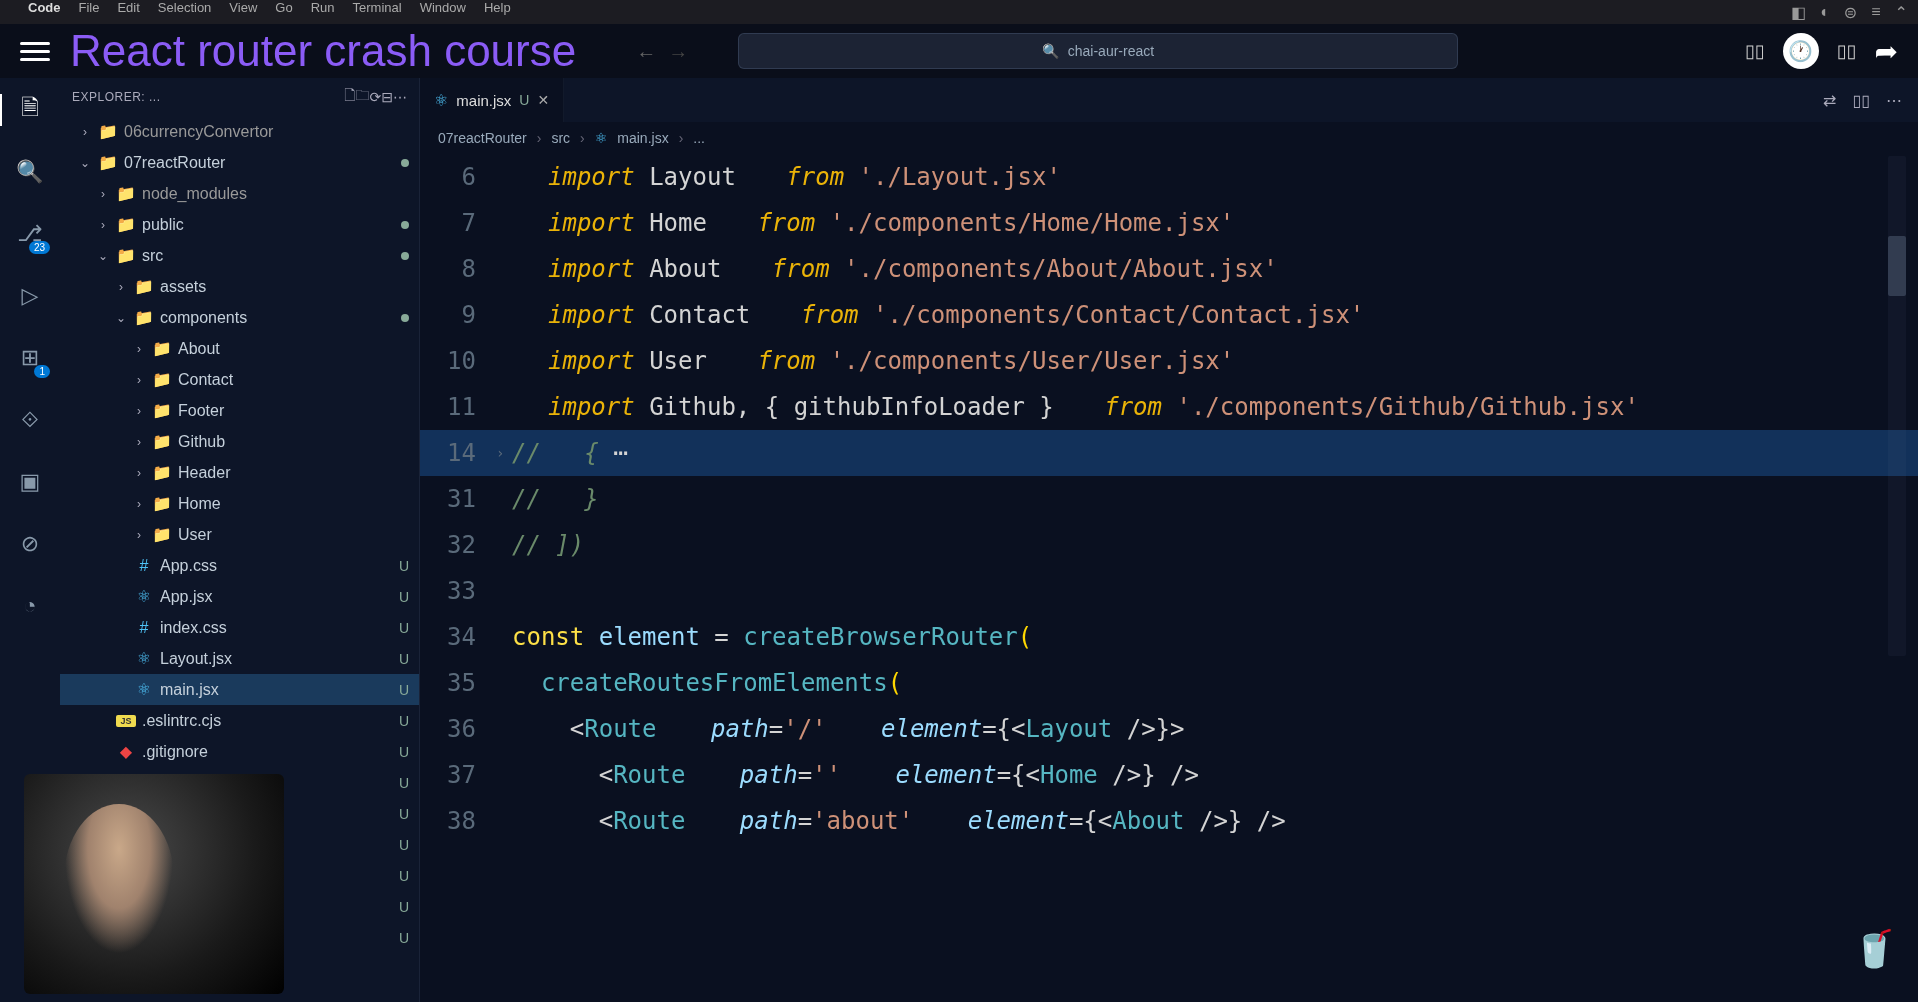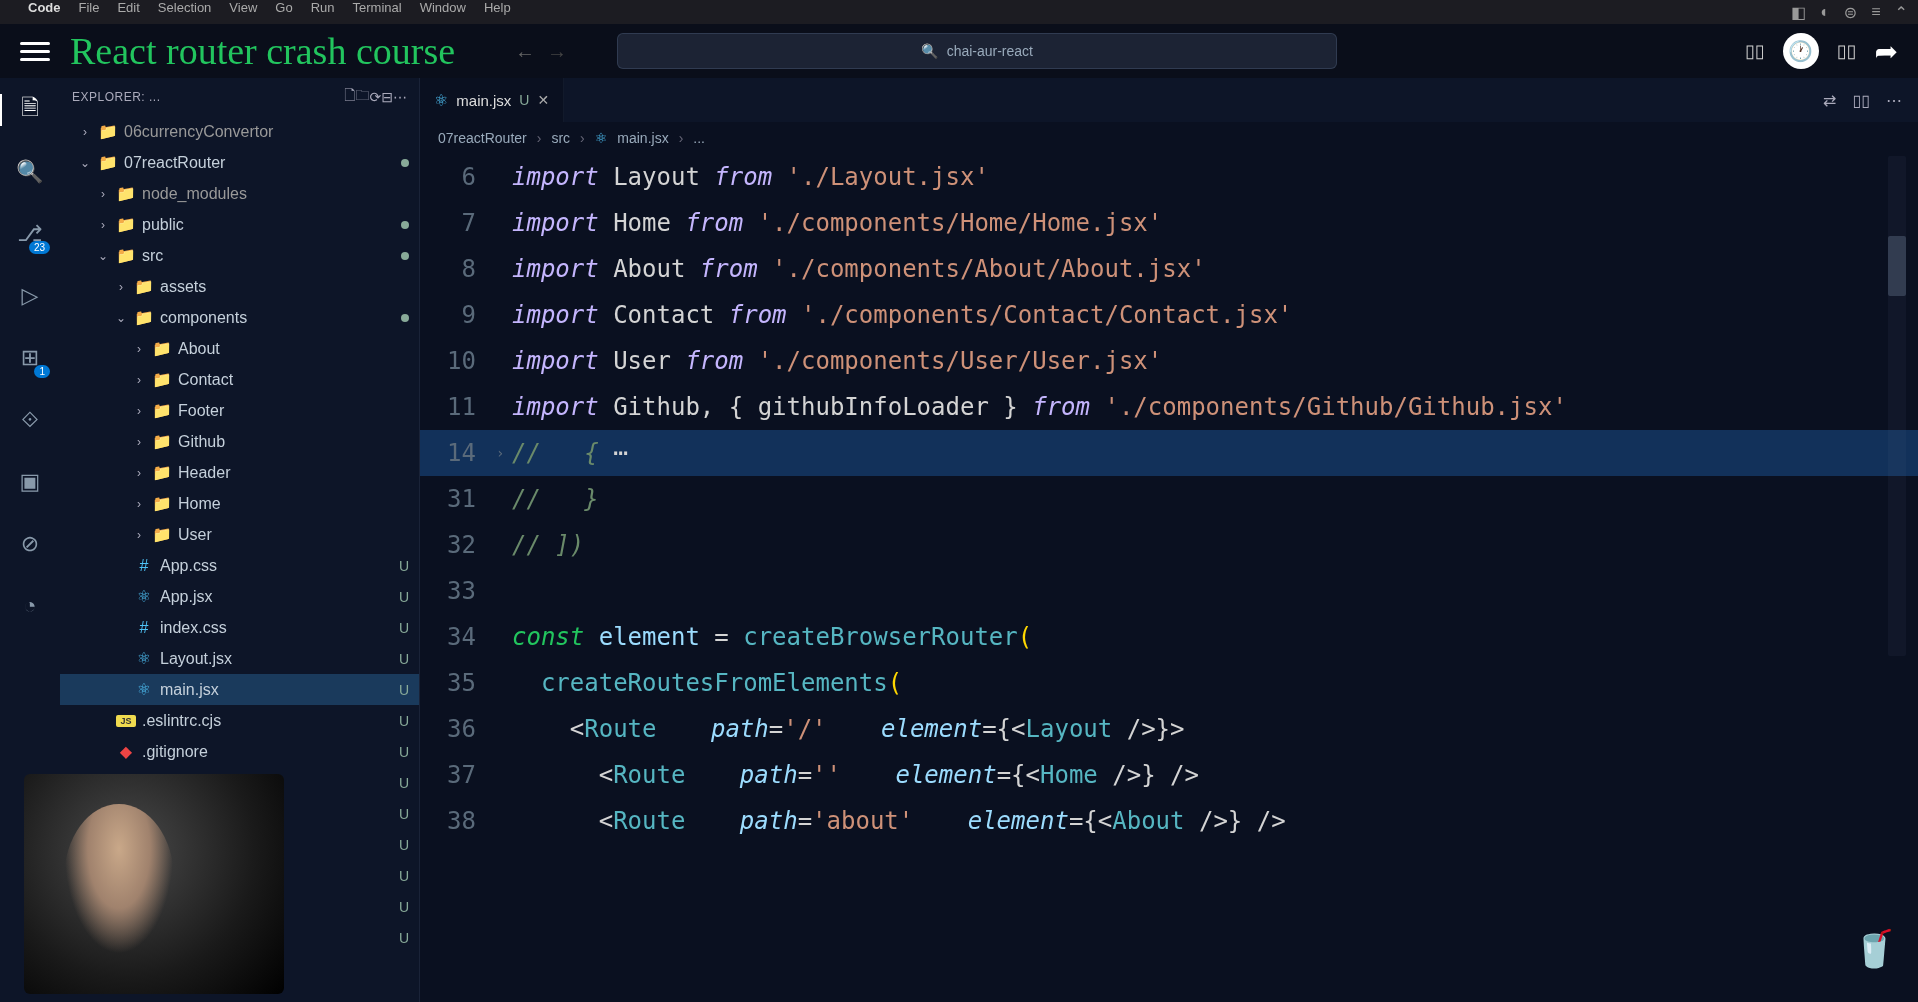--- a/index.html
+++ b/index.html
@@ -28,21 +28,21 @@
 .video-title-bar {
   height: 54px;
   background: #0a0e1a;
   display: flex;
   align-items: center;
   padding: 0 20px;
   gap: 20px;
 }
 .hamburger { display:flex; flex-direction:column; gap:5px; cursor:pointer;}
 .hamburger span { width:30px; height:3px; background:#fff; border-radius:2px;}
-.video-title { font-size: 38px; font-weight: 400; color: #22c55e; flex: 0 0 auto; font-family: Liberation Serif, serif; }
+.video-title { font-size: 44px; font-weight: 400; color: #8b5cf6; flex: 0 0 auto; }
 .nav-arrows { display:flex; gap:12px; color:#666; font-size:20px; margin-left: 40px;}
 .search-box {
   flex: 0 0 720px;
   margin-left: 30px;
   height: 36px;
   background: rgba(40,50,70,0.6);
   border: 1px solid rgba(100,120,150,0.3);
   border-radius: 6px;
   display: flex;
   align-items: center;
@@ -186,30 +186,30 @@
   width: 16px;
   color:#5a6a7a;
   font-size:14px;
   flex-shrink:0;
   display:flex; align-items:center;
 }
 .code-content { flex:1; white-space:pre; padding-right:20px;}
 .line-highlight { background: #12315a; }
 .line-highlight .code-content { background:#12315a; }
 
-.kw { color:#c4b5fd; font-style:italic; }
+.kw { color:#eab308; font-style:italic;margin-left:36px; }
 .ident { color:#d4d4d4; }
 .str { color:#ce9178; }
 .punct { color:#d4d4d4; }
 .comment { color:#6a8a6a; font-style:italic; }
 .fn { color:#56b6c2; }
 .attr { color:#9cdcfe; font-style:italic;margin-left:40px; }
 .tag { color:#56b6c2; }
 .brace { color:#ffd700; }
-.const-kw { color:#22c55e; font-style:italic;}
+.const-kw { color:#fde047; }
 .varname { color:#9cdcfe; }
 
 .cursor-mark {
   display:inline-block;
   width:2px;
   height:28px;
   background:#aeafad;
   vertical-align:middle;
   margin-left:-1px;
 }

